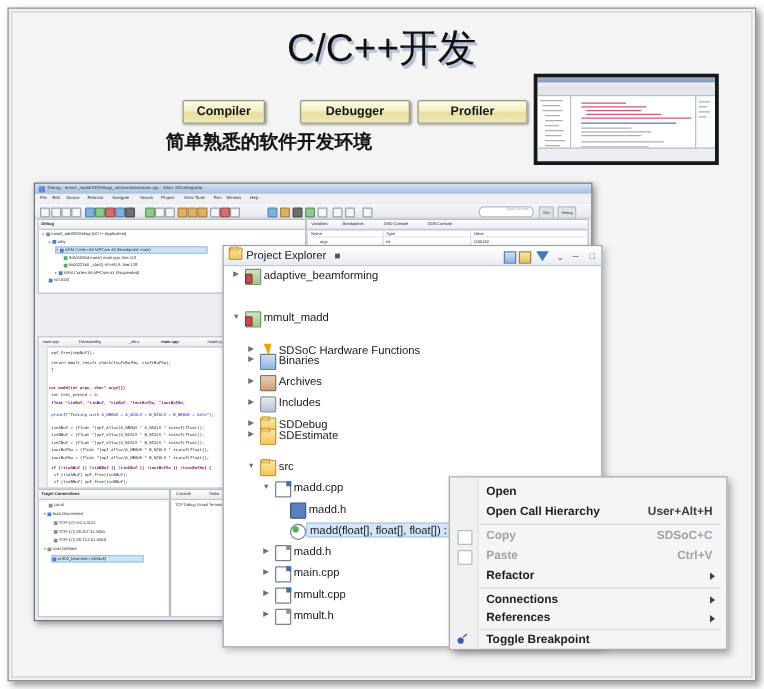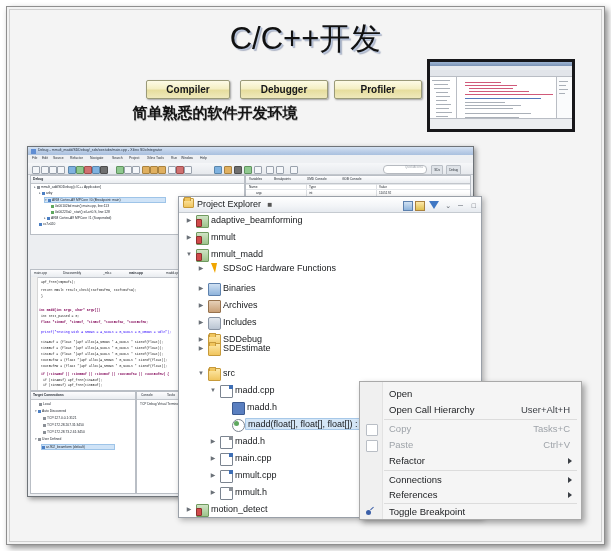--- a/index.html
+++ b/index.html
@@ -44,21 +44,21 @@
     box-sizing:border-box;
     border:1px solid #9a9a78;
     border-radius:2px;
     background:linear-gradient(to bottom,#fdfbe6 0%,#f4efc4 45%,#e6dd9e 55%,#efe9bc 100%);
     box-shadow:1px 1px 2px rgba(0,0,0,0.35);
     font-size:10px;font-weight:bold;color:#15161a;
     text-align:center;line-height:18px;
     white-space:nowrap;
   }
   #btn-estimator{left:0px;width:88px;}
-  #btn-compiler{left:94px;width:84px;}
+  #btn-compiler{left:94px;width:66px;}
   #btn-debugger{left:188px;width:88px;}
   #btn-profiler{left:282px;width:88px;}
 
   #subtitle{
     position:absolute;left:0;top:104px;width:430px;
     text-align:center;
     font-size:15px;font-weight:bold;color:#141414;
     text-shadow:0.5px 0.5px 0 rgba(120,120,120,0.5);
     white-space:nowrap;
   }
@@ -232,21 +232,21 @@
     position:absolute;left:359px;top:381px;width:223px;height:139px;
     background:#f5f5f5;
     border:1px solid #a9a9a9;
     box-shadow:3px 3px 6px rgba(0,0,0,0.35);
     box-sizing:border-box;
     overflow:hidden;
   }
   #ctx-gutter{position:absolute;left:0;top:0;width:22px;bottom:0;background:#f0f0f0;border-right:1px solid #e2e2e2;}
   .mitem{
     position:absolute;left:1px;right:1px;height:16px;line-height:16px;
-    font-size:9.5px;color:#1b1d20;white-space:nowrap;
+    font-size:9.5px;color:#1b1d20;white-space:nowrap;font-weight:bold;
   }
   .mitem .mlabel{position:absolute;left:28px;}
   .mitem .maccel{position:absolute;right:10px;color:#3b3f45;}
   .mitem.disabled .mlabel,.mitem.disabled .maccel{color:#9ea3a9;}
   .msub{position:absolute;right:8px;top:5px;width:0;height:0;border-top:3px solid transparent;border-bottom:3px solid transparent;border-left:4px solid #3b3f45;}
   .msep{position:absolute;left:24px;right:4px;height:1px;background:#dcdcdc;}
   .mic{position:absolute;left:5px;top:3px;width:10px;height:10px;}
   .mic-copy{background:#ffffff;border:1px solid #b9bec5;border-radius:1px;}
   .mic-paste{background:#ffffff;border:1px solid #b9bec5;border-radius:1px;}
   .mic-bp{position:absolute;left:5px;top:4px;width:8px;height:8px;}
@@ -463,33 +463,28 @@
     </div>
 
     <div id="pe-tree">
 
       <div class="row" style="top:0px">
         <span class="arrow" style="left:6px">▶</span>
         <span class="ic ic-proj" style="left:17px"></span>
         <span class="lbl" style="left:32px">adaptive_beamforming</span>
       </div>
 
-      <div class="row" style="top:17px">
-        <span class="arrow" style="left:6px">▶</span>
-        <span class="ic ic-proj" style="left:17px"></span>
-        <span class="lbl" style="left:32px">mmult</span>
-      </div>
 
       <div class="row" style="top:34px">
         <span class="arrow" style="left:6px">▼</span>
         <span class="ic ic-proj" style="left:17px"></span>
         <span class="lbl" style="left:32px">mmult_madd</span>
       </div>
 
-      <div class="row" style="top:48px">
+      <div class="row" style="top:60px">
         <span class="arrow" style="left:18px">▶</span>
         <span class="ic ic-bolt" style="left:29px"></span>
         <span class="lbl" style="left:44px">SDSoC Hardware Functions</span>
       </div>
 
       <div class="row" style="top:68px">
         <span class="arrow" style="left:18px">▶</span>
         <span class="ic ic-bin" style="left:29px"></span>
         <span class="lbl" style="left:44px">Binaries</span>
       </div>
@@ -557,25 +552,20 @@
         <span class="ic ic-cfile" style="left:41px"></span>
         <span class="lbl" style="left:56px">mmult.cpp</span>
       </div>
 
       <div class="row" style="top:272px">
         <span class="arrow" style="left:30px">▶</span>
         <span class="ic ic-hfile" style="left:41px"></span>
         <span class="lbl" style="left:56px">mmult.h</span>
       </div>
 
-      <div class="row" style="top:289px">
-        <span class="arrow" style="left:6px">▶</span>
-        <span class="ic ic-proj" style="left:17px"></span>
-        <span class="lbl" style="left:32px">motion_detect</span>
-      </div>
 
     </div>
   </div>
 
   <div id="ctxmenu">
     <div id="ctx-gutter"></div>
 
     <div class="mitem" style="top:4px">
       <span class="mlabel">Open</span>
       <span class="maccel"></span>
@@ -584,21 +574,21 @@
     <div class="mitem" style="top:20px">
       <span class="mlabel">Open Call Hierarchy</span>
       <span class="maccel">User+Alt+H</span>
     </div>
 
     <div class="msep" style="top:37px"></div>
 
     <div class="mitem disabled" style="top:39px">
       <span class="mic mic-copy"></span>
       <span class="mlabel">Copy</span>
-      <span class="maccel">Tasks+C</span>
+      <span class="maccel">SDSoC+C</span>
     </div>
 
     <div class="mitem disabled" style="top:55px">
       <span class="mic mic-paste"></span>
       <span class="mlabel">Paste</span>
       <span class="maccel">Ctrl+V</span>
     </div>
 
     <div class="mitem" style="top:71px">
       <span class="mlabel">Refactor</span>

